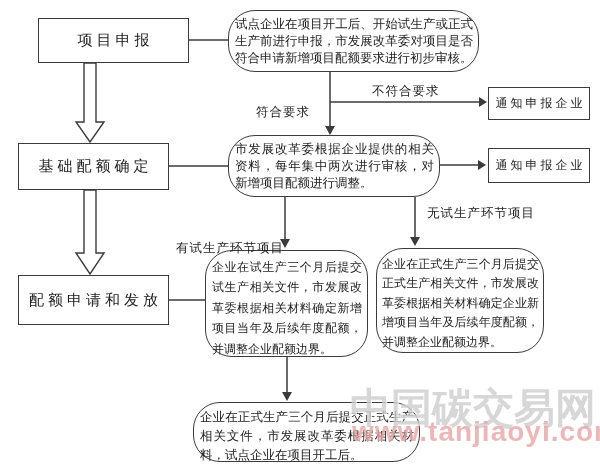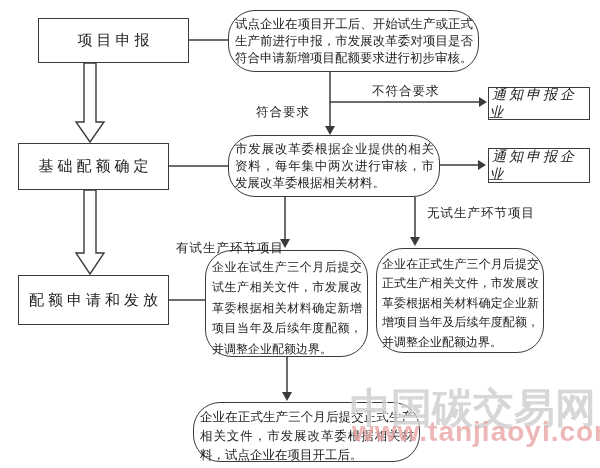--- a/index.html
+++ b/index.html
@@ -10,21 +10,21 @@
 
   .connectors { position:absolute; left:0; top:0; width:600px; height:468px; }
   .connectors line { stroke:#3b3b3b; stroke-width:1.5; }
   .connectors polygon { fill:#3b3b3b; }
   .connectors .hollow { fill:#ffffff; stroke:#3b3b3b; stroke-width:1.4; }
 
   .box { position:absolute; border:1.5px solid #3b3b3b; background:#ffffff; }
   .stage { display:flex; align-items:center; justify-content:center;
            font-size:15px; letter-spacing:4px; text-indent:4px; }
   .notify { display:flex; align-items:center; justify-content:center;
-            font-size:14px; letter-spacing:3px; text-indent:3px;font-style:italic; }
+            font-size:12px; letter-spacing:3px; text-indent:3px; }
   .note { font-size:12.5px; line-height:1.34; padding:5px 5px 4px 6px; text-align:justify;border-radius:27px; }
 
   #box-project { left:18px;  top:18px;  width:151px; height:45px;margin-left:20px; }
   #note-initial{ left:228px; top:10px;  width:251px; height:62px; }
   #notify-upper{ left:488px; top:87px;  width:102px; height:33px; }
   #box-base    { left:18px;  top:143px; width:151px; height:47px; }
   #note-annual { left:228px; top:135px; width:212px; height:62px; }
   #notify-lower{ left:488px; top:148px; width:102px; height:35px; }
   #box-issue   { left:18px;  top:275px; width:151px; height:50px; }
   #note-trial  { left:205px; top:250px; width:163px; height:107px;
@@ -82,21 +82,21 @@
   </svg>
 
   <div id="box-project" class="box stage">项目申报</div>
 
   <div id="note-initial" class="box note">试点企业在项目开工后、开始试生产或正式生产前进行申报，市发展改革委对项目是否符合申请新增项目配额要求进行初步审核。</div>
 
   <div id="notify-upper" class="box notify">通知申报企业</div>
 
   <div id="box-base" class="box stage">基础配额确定</div>
 
-  <div id="note-annual" class="box note">市发展改革委根据企业提供的相关资料，每年集中两次进行审核，市发展改革委根据相关材料。</div>
+  <div id="note-annual" class="box note">市发展改革委根据企业提供的相关资料，每年集中两次进行审核，对新增项目配额进行调整。</div>
 
   <div id="notify-lower" class="box notify">通知申报企业</div>
 
   <div id="box-issue" class="box stage">配额申请和发放</div>
 
   <div id="note-trial" class="box note">企业在试生产三个月后提交试生产相关文件，市发展改革委根据相关材料确定新增项目当年及后续年度配额，并调整企业配额边界。</div>
 
   <div id="note-formal" class="box note">企业在正式生产三个月后提交正式生产相关文件，市发展改革委根据相关材料确定企业新增项目当年及后续年度配额，并调整企业配额边界。</div>
 
   <div id="note-adjust" class="box note">企业在正式生产三个月后提交正式生产相关文件，市发展改革委根据相关材料，试点企业在项目开工后。</div>

